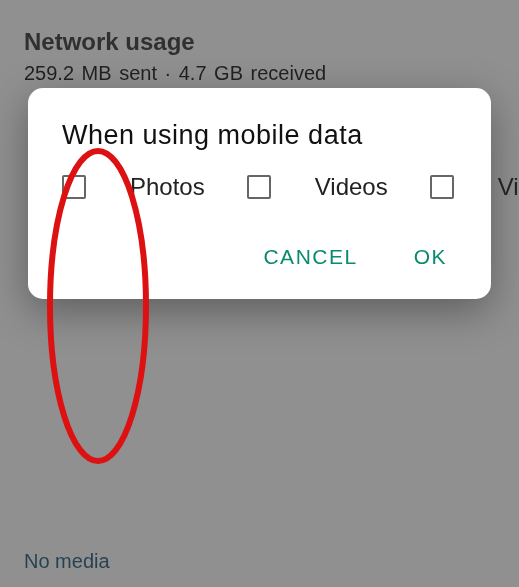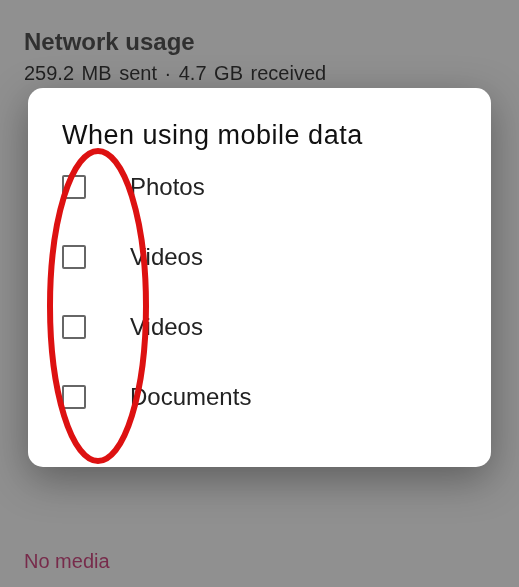--- a/index.html
+++ b/index.html
@@ -27,21 +27,21 @@
     .bg-sub {
       font-size: 20px;
       color: #000000;
       word-spacing: 2px;
     }
     .bg-bottom {
       position: absolute;
       bottom: 14px;
       left: 24px;
       font-size: 20px;
-      color: #be185d;
+      color: #0c4a6e;
     }
     .scrim {
       position: absolute;
       inset: 0;
       background: rgba(60,60,60,0.55);
     }
     .dialog {
       position: absolute;
       left: 28px;
       right: 28px;
@@ -53,21 +53,21 @@
       color: #111;
     }
     .dialog-title {
       font-size: 27px;
       font-weight: 400;
       margin-bottom: 22px;
       letter-spacing: 0.5px;
     }
     .options {
       display: flex;
-      flex-direction: column;
+      flex-direction: row;
       gap: 42px;
       margin-top: 12px;
       margin-bottom: 38px;
       position: relative;
     }
     .option-row {
       display: flex;
       align-items: center;
       gap: 44px;
     }
@@ -143,13 +143,17 @@
       <div class="option-label">Documents</div>
     </div>
 
     <div class="annotation-ellipse" style="left:-24px; top:-32px;">
       <svg width="120" height="330" viewBox="0 0 120 330">
         <ellipse cx="60" cy="165" rx="48" ry="155" fill="none" stroke="#d11" stroke-width="6"></ellipse>
       </svg>
     </div>
   </div>
 
+  <div class="actions">
+    <button class="action-btn">CANCEL</button>
+    <button class="action-btn">OK</button>
+  </div>
 </div>
 
 </body></html>

